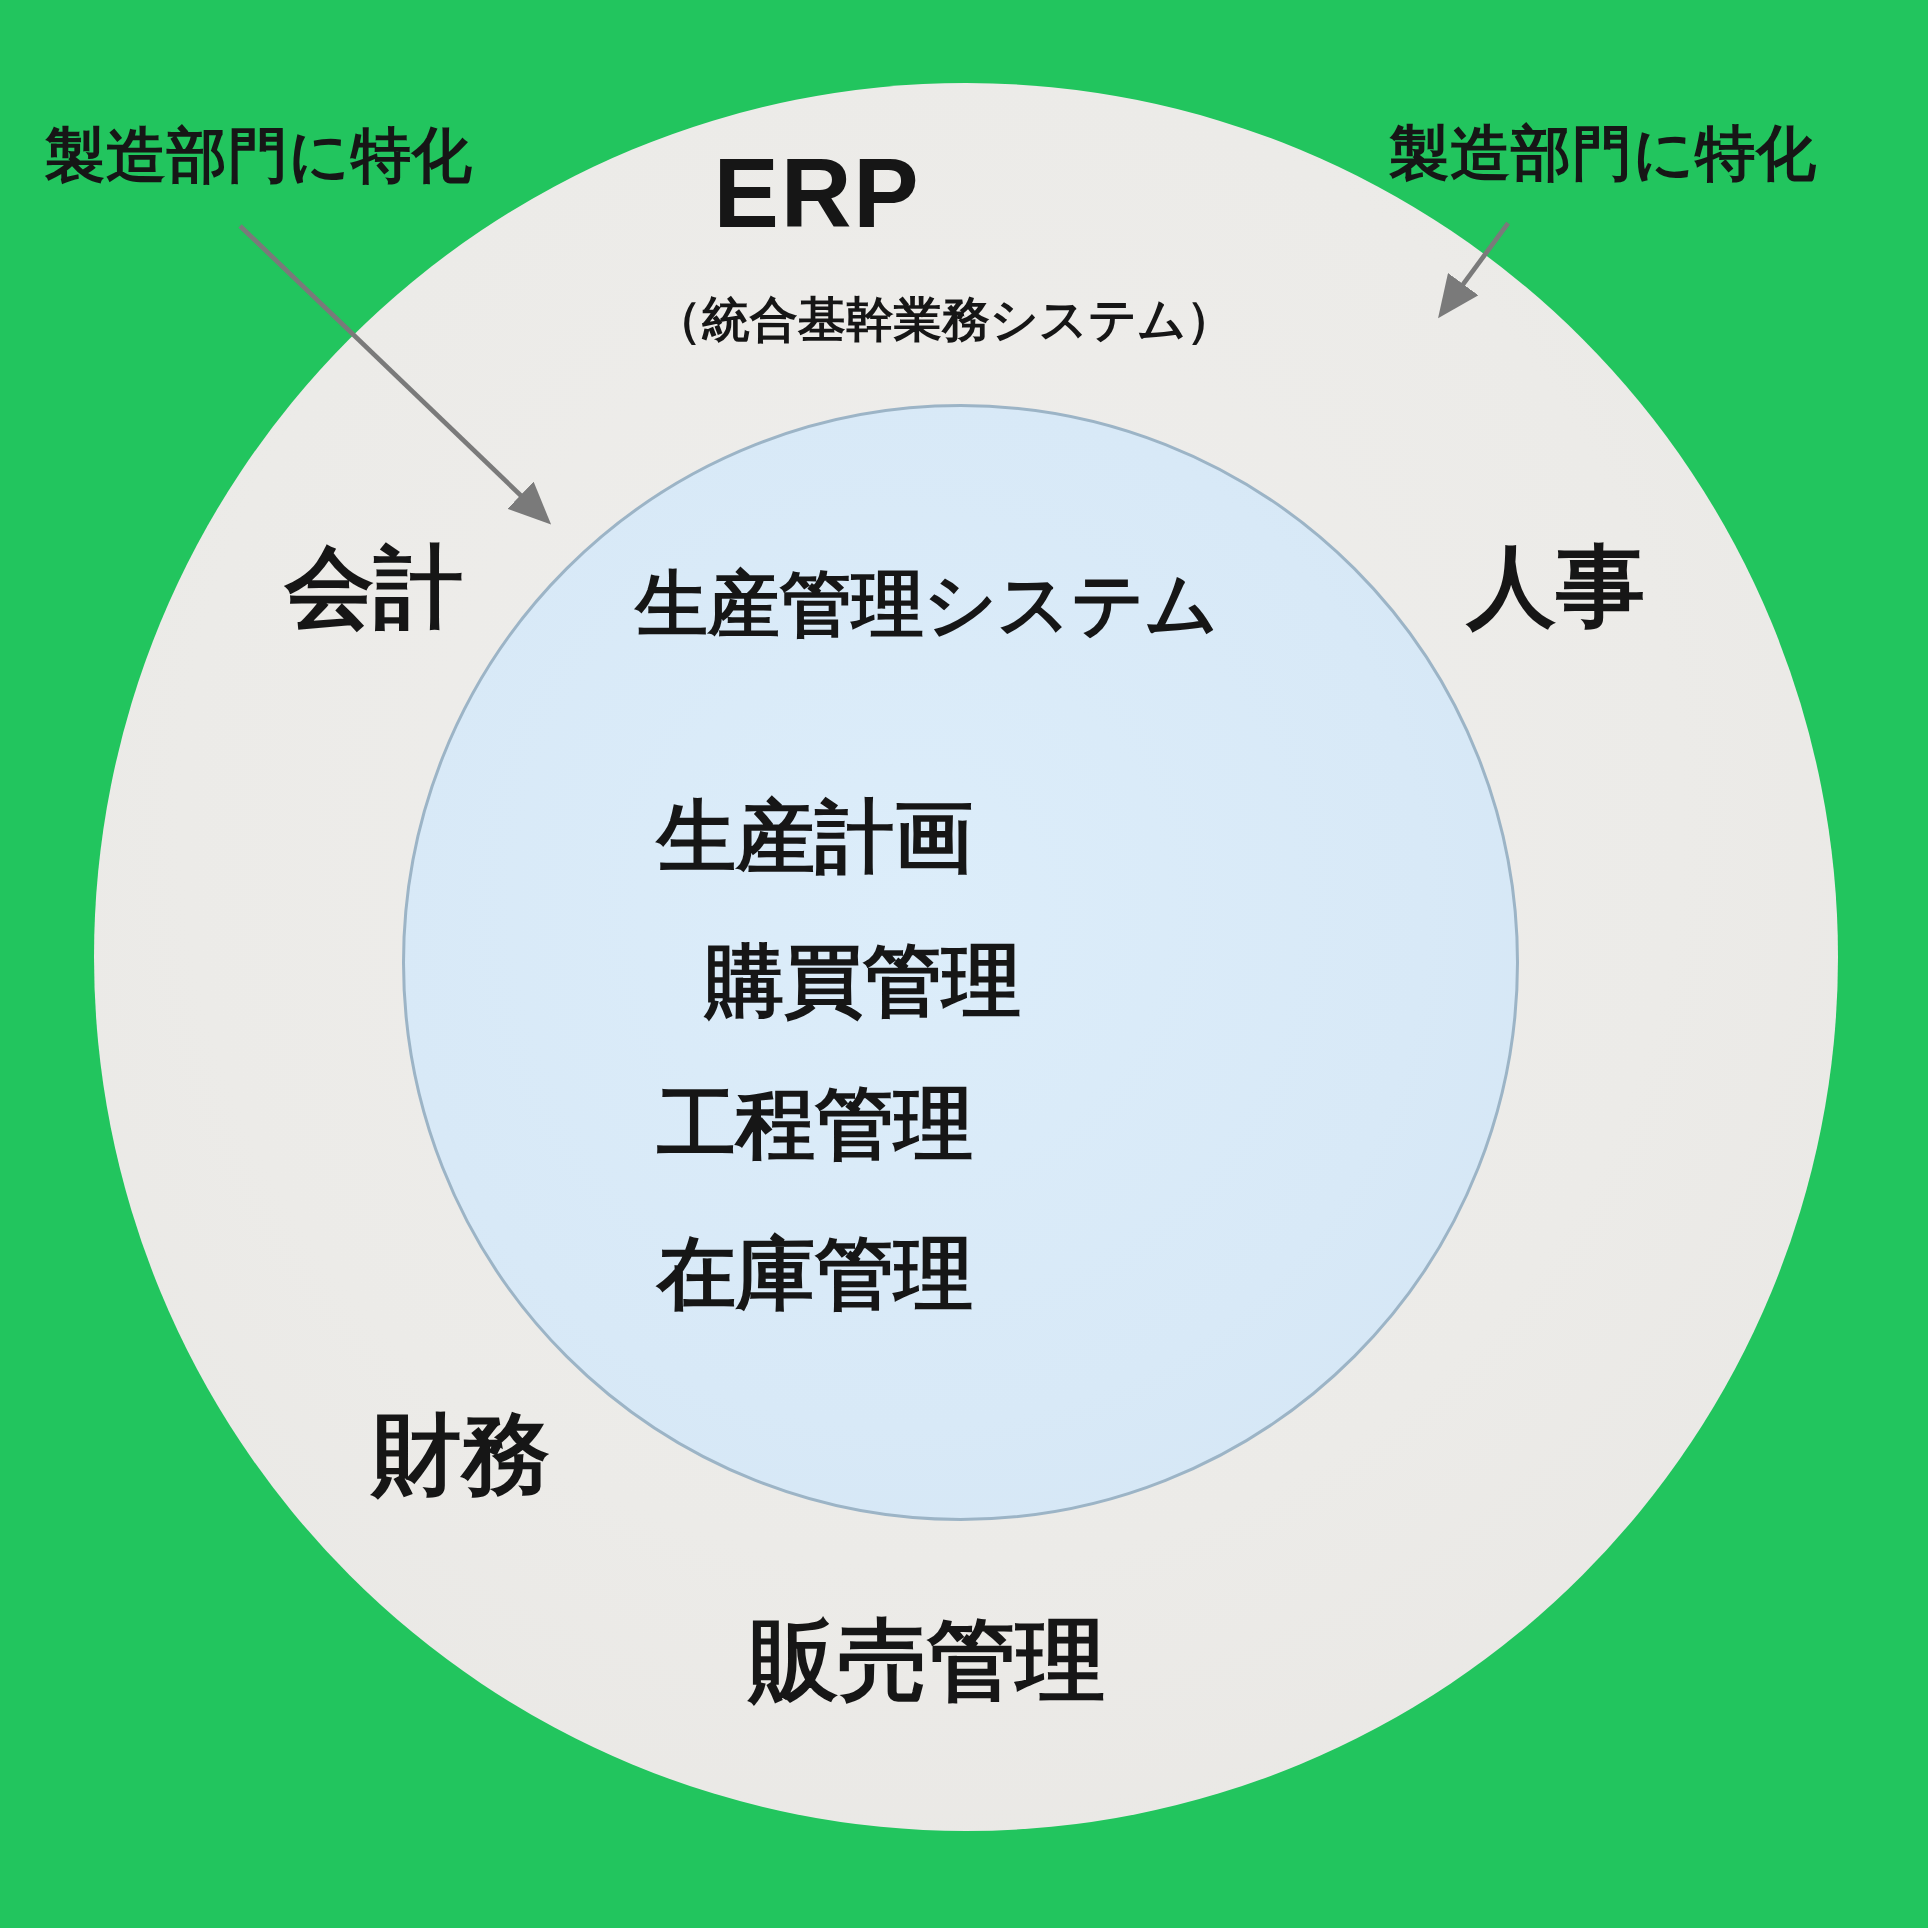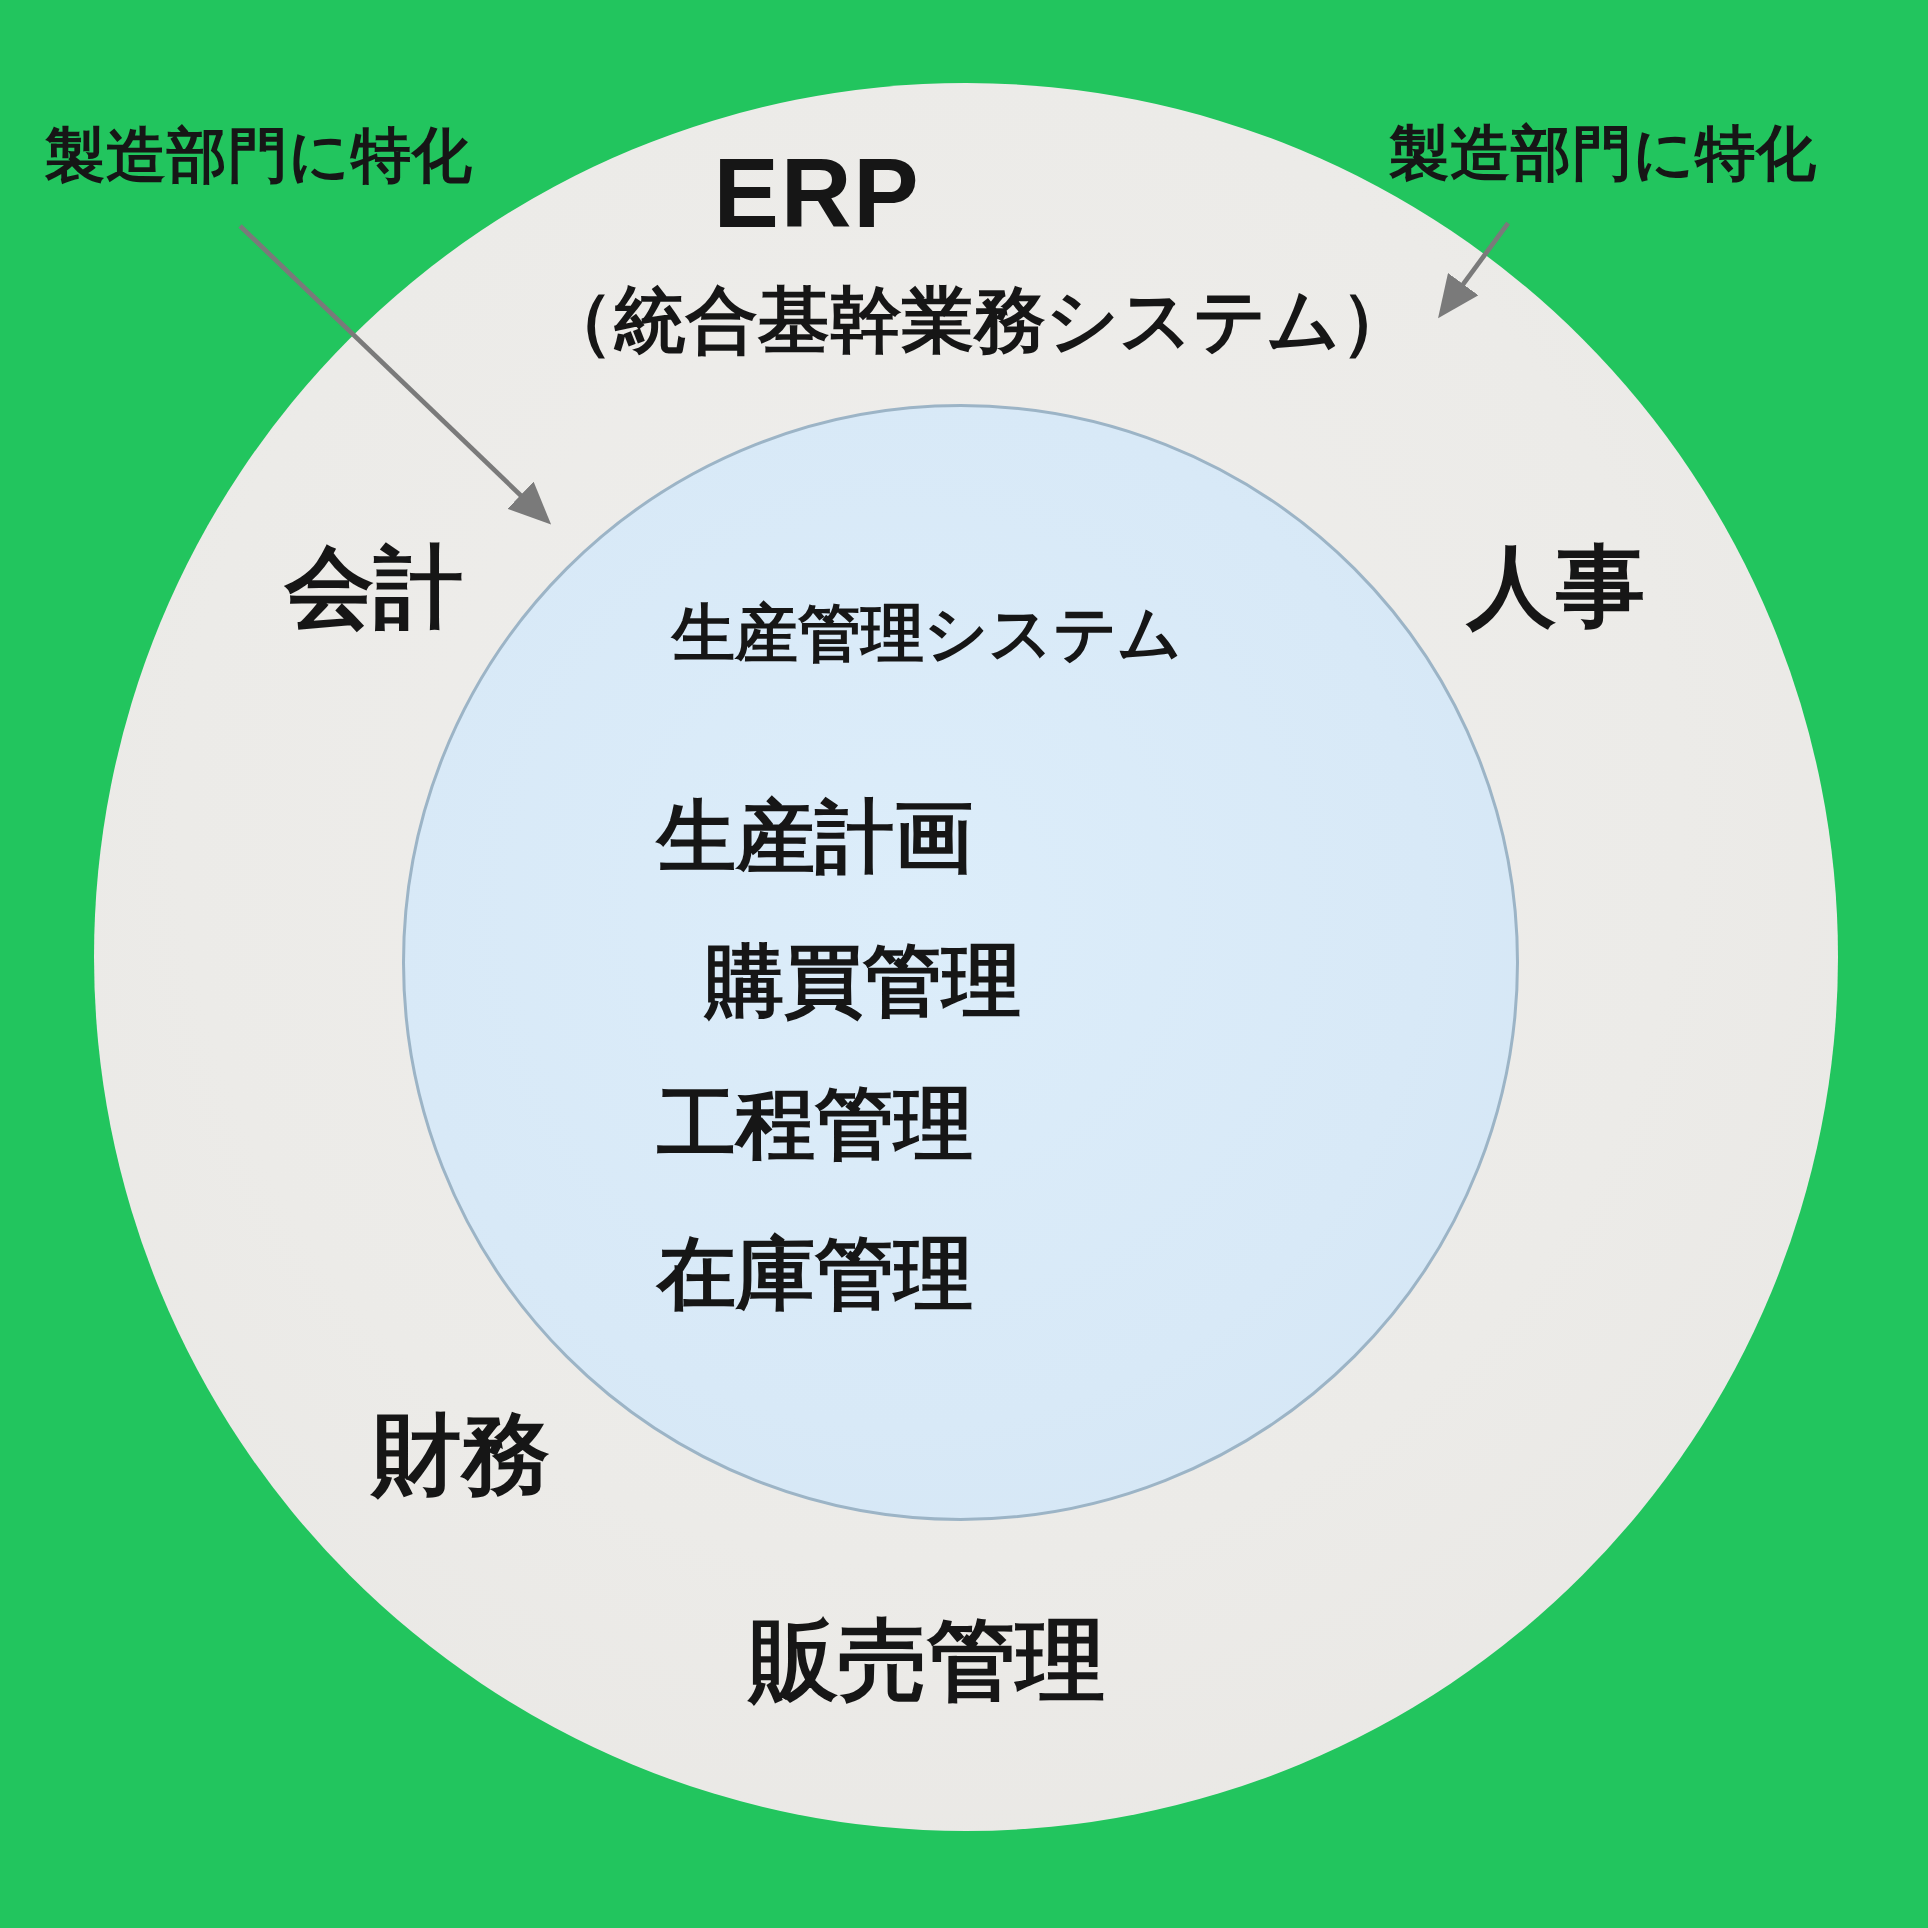--- a/index.html
+++ b/index.html
@@ -53,35 +53,34 @@
   .annotation-left  { left: 45px;  top: 126px; }
   .annotation-right { right: 111px; top: 124px; }
   .erp-title {
     left: 817px; top: 193px;
     font-size: 98px;
     font-weight: 600;
     letter-spacing: 1.9px;
   }
   .erp-subtitle {
     left: 944px; top: 320px;
-    font-size: 72px;
+    font-size: 48px;
     font-weight: 600;
-    margin-left: 33px;
   }
   .module {
     font-size: 89px;
     font-weight: 600;
   }
   .module-accounting { left: 374px;  top: 587px;  }
   .module-hr         { left: 1556px; top: 586px;  }
   .module-finance    { left: 461px;  top: 1454px; }
   .module-sales      { left: 927px;  top: 1660px; }
   .inner-title {
-    left: 927px; top: 633px;
-    font-size: 63px;
+    left: 927px; top: 604px;
+    font-size: 72px;
     font-weight: 700;
   }
   .inner-item {
     font-size: 79px;
     font-weight: 600;
   }
   .inner-item-0 { left: 815px; top: 836px; text-align: right;  }
   .inner-item-1 { left: 815px; top: 980px; margin-left: 48px; }
   .inner-item-2 { left: 815px; top: 1123px; }
   .inner-item-3 { left: 815px; top: 1273px; }

